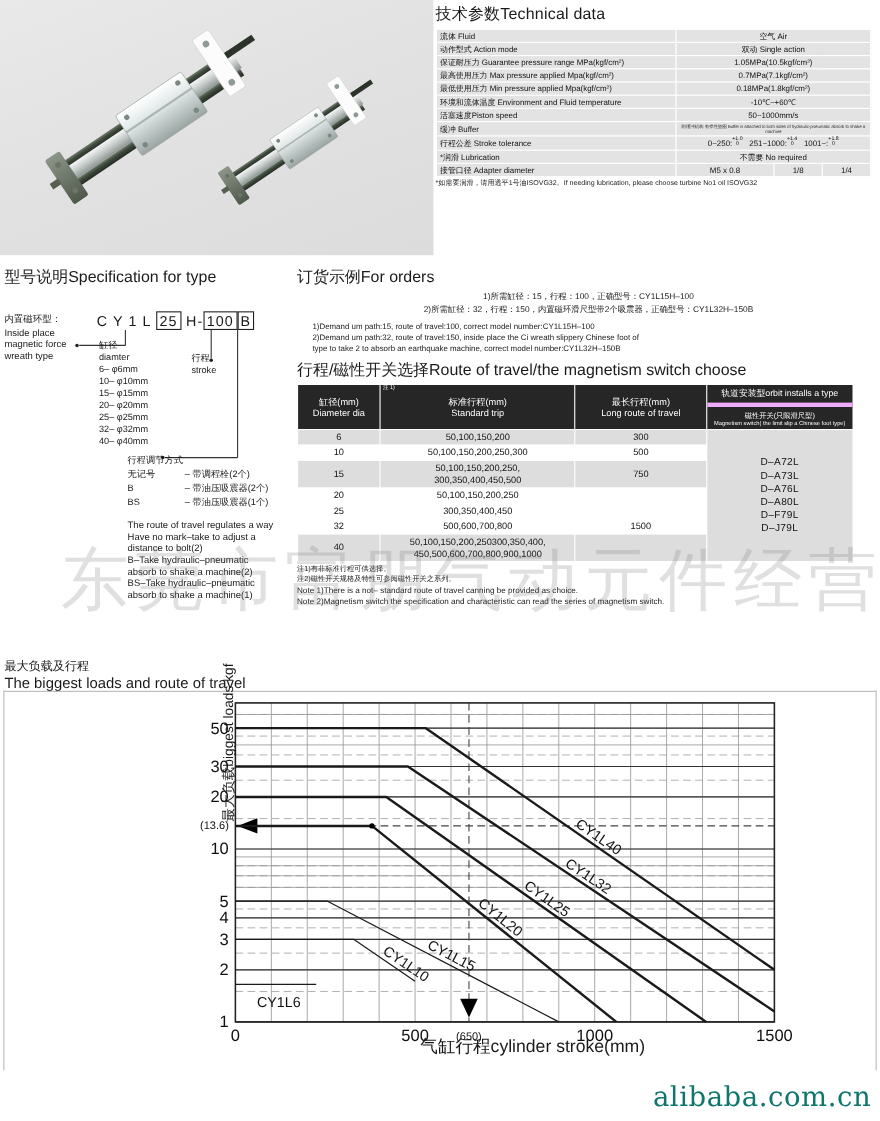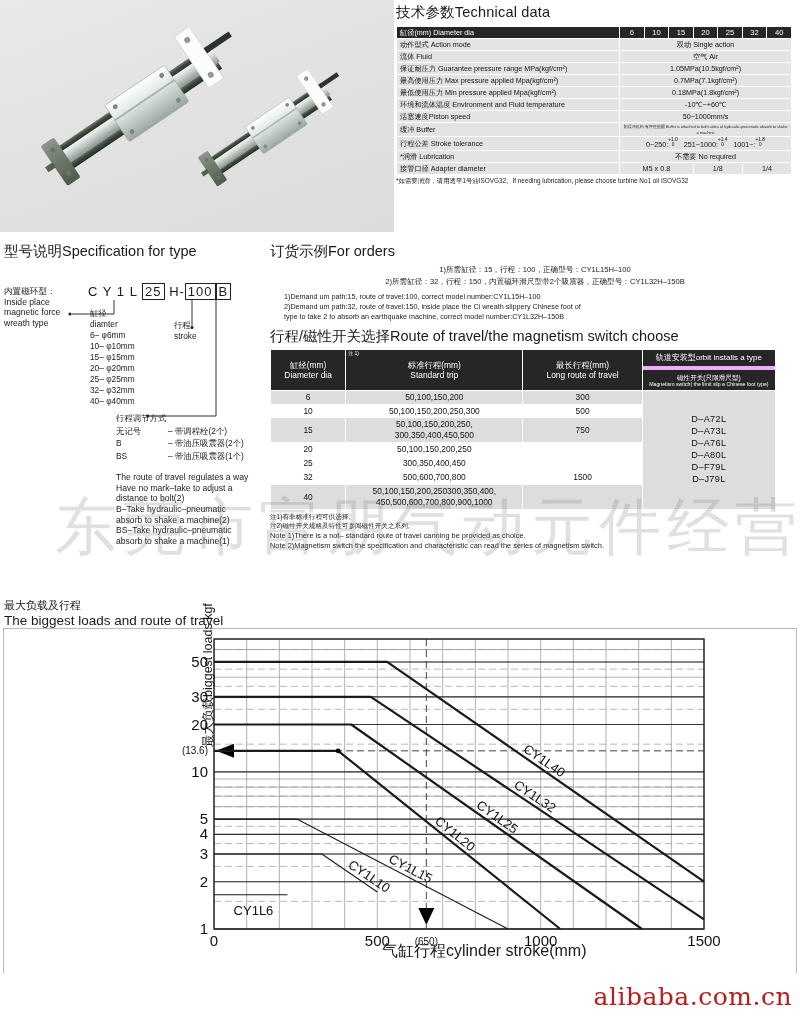--- a/index.html
+++ b/index.html
@@ -94,21 +94,21 @@
   .watermark {
     position:absolute; left:55px; top:485px;
     font-family:"DejaVu Sans", sans-serif;
     font-size:62px; color:rgba(120,120,120,.23);
     letter-spacing:6px; white-space:nowrap; pointer-events:none; z-index:5;
     font-weight:400;
   }
   .alibaba {
     position:absolute; right:8px; bottom:8px;
     font-family:"DejaVu Serif", serif;
-    font-size:25px; color:#b91c1c; letter-spacing:.5px;
+    font-size:25px; color:#0f766e; letter-spacing:.5px;
   }
 </style>
 </head>
 <body>
 
 <div class="top-row">
 
   <div class="photo">
     <svg width="394" height="232" viewBox="0 0 394 232">
       <defs>
@@ -175,38 +175,28 @@
     </svg>
   </div>
 
   <div class="tech">
     <div class="sect-title">
       <span class="cn">技术参数</span><span>Technical data</span>
     </div>
 
     <table class="tech-tbl">
       <tbody>
-          <tr>
-        <td class="hdr">缸径(mm) Diameter dia</td>
-        <td class="dia">6</td>
-        <td class="dia">10</td>
-        <td class="dia">15</td>
-        <td class="dia">20</td>
-        <td class="dia">25</td>
-        <td class="dia">32</td>
-        <td class="dia">40</td>
-      </tr>
-
+
+      <tr>
+        <td class="lbl">流体 Fluid</td>
+        <td class="val" colspan="7">空气 Air</td>
+      </tr>
       <tr>
         <td class="lbl">动作型式  Action mode</td>
         <td class="val" colspan="7">双动 Single action</td>
-      </tr>
-      <tr>
-        <td class="lbl">流体 Fluid</td>
-        <td class="val" colspan="7">空气 Air</td>
       </tr>
       <tr>
         <td class="lbl">保证耐压力 Guarantee pressure range MPa(kgf/cm²)</td>
         <td class="val" colspan="7">1.05MPa(10.5kgf/cm²)</td>
       </tr>
       <tr>
         <td class="lbl">最高使用压力 Max pressure applied Mpa(kgf/cm²)</td>
         <td class="val" colspan="7">0.7MPa(7.1kgf/cm²)</td>
       </tr>
       <tr>

